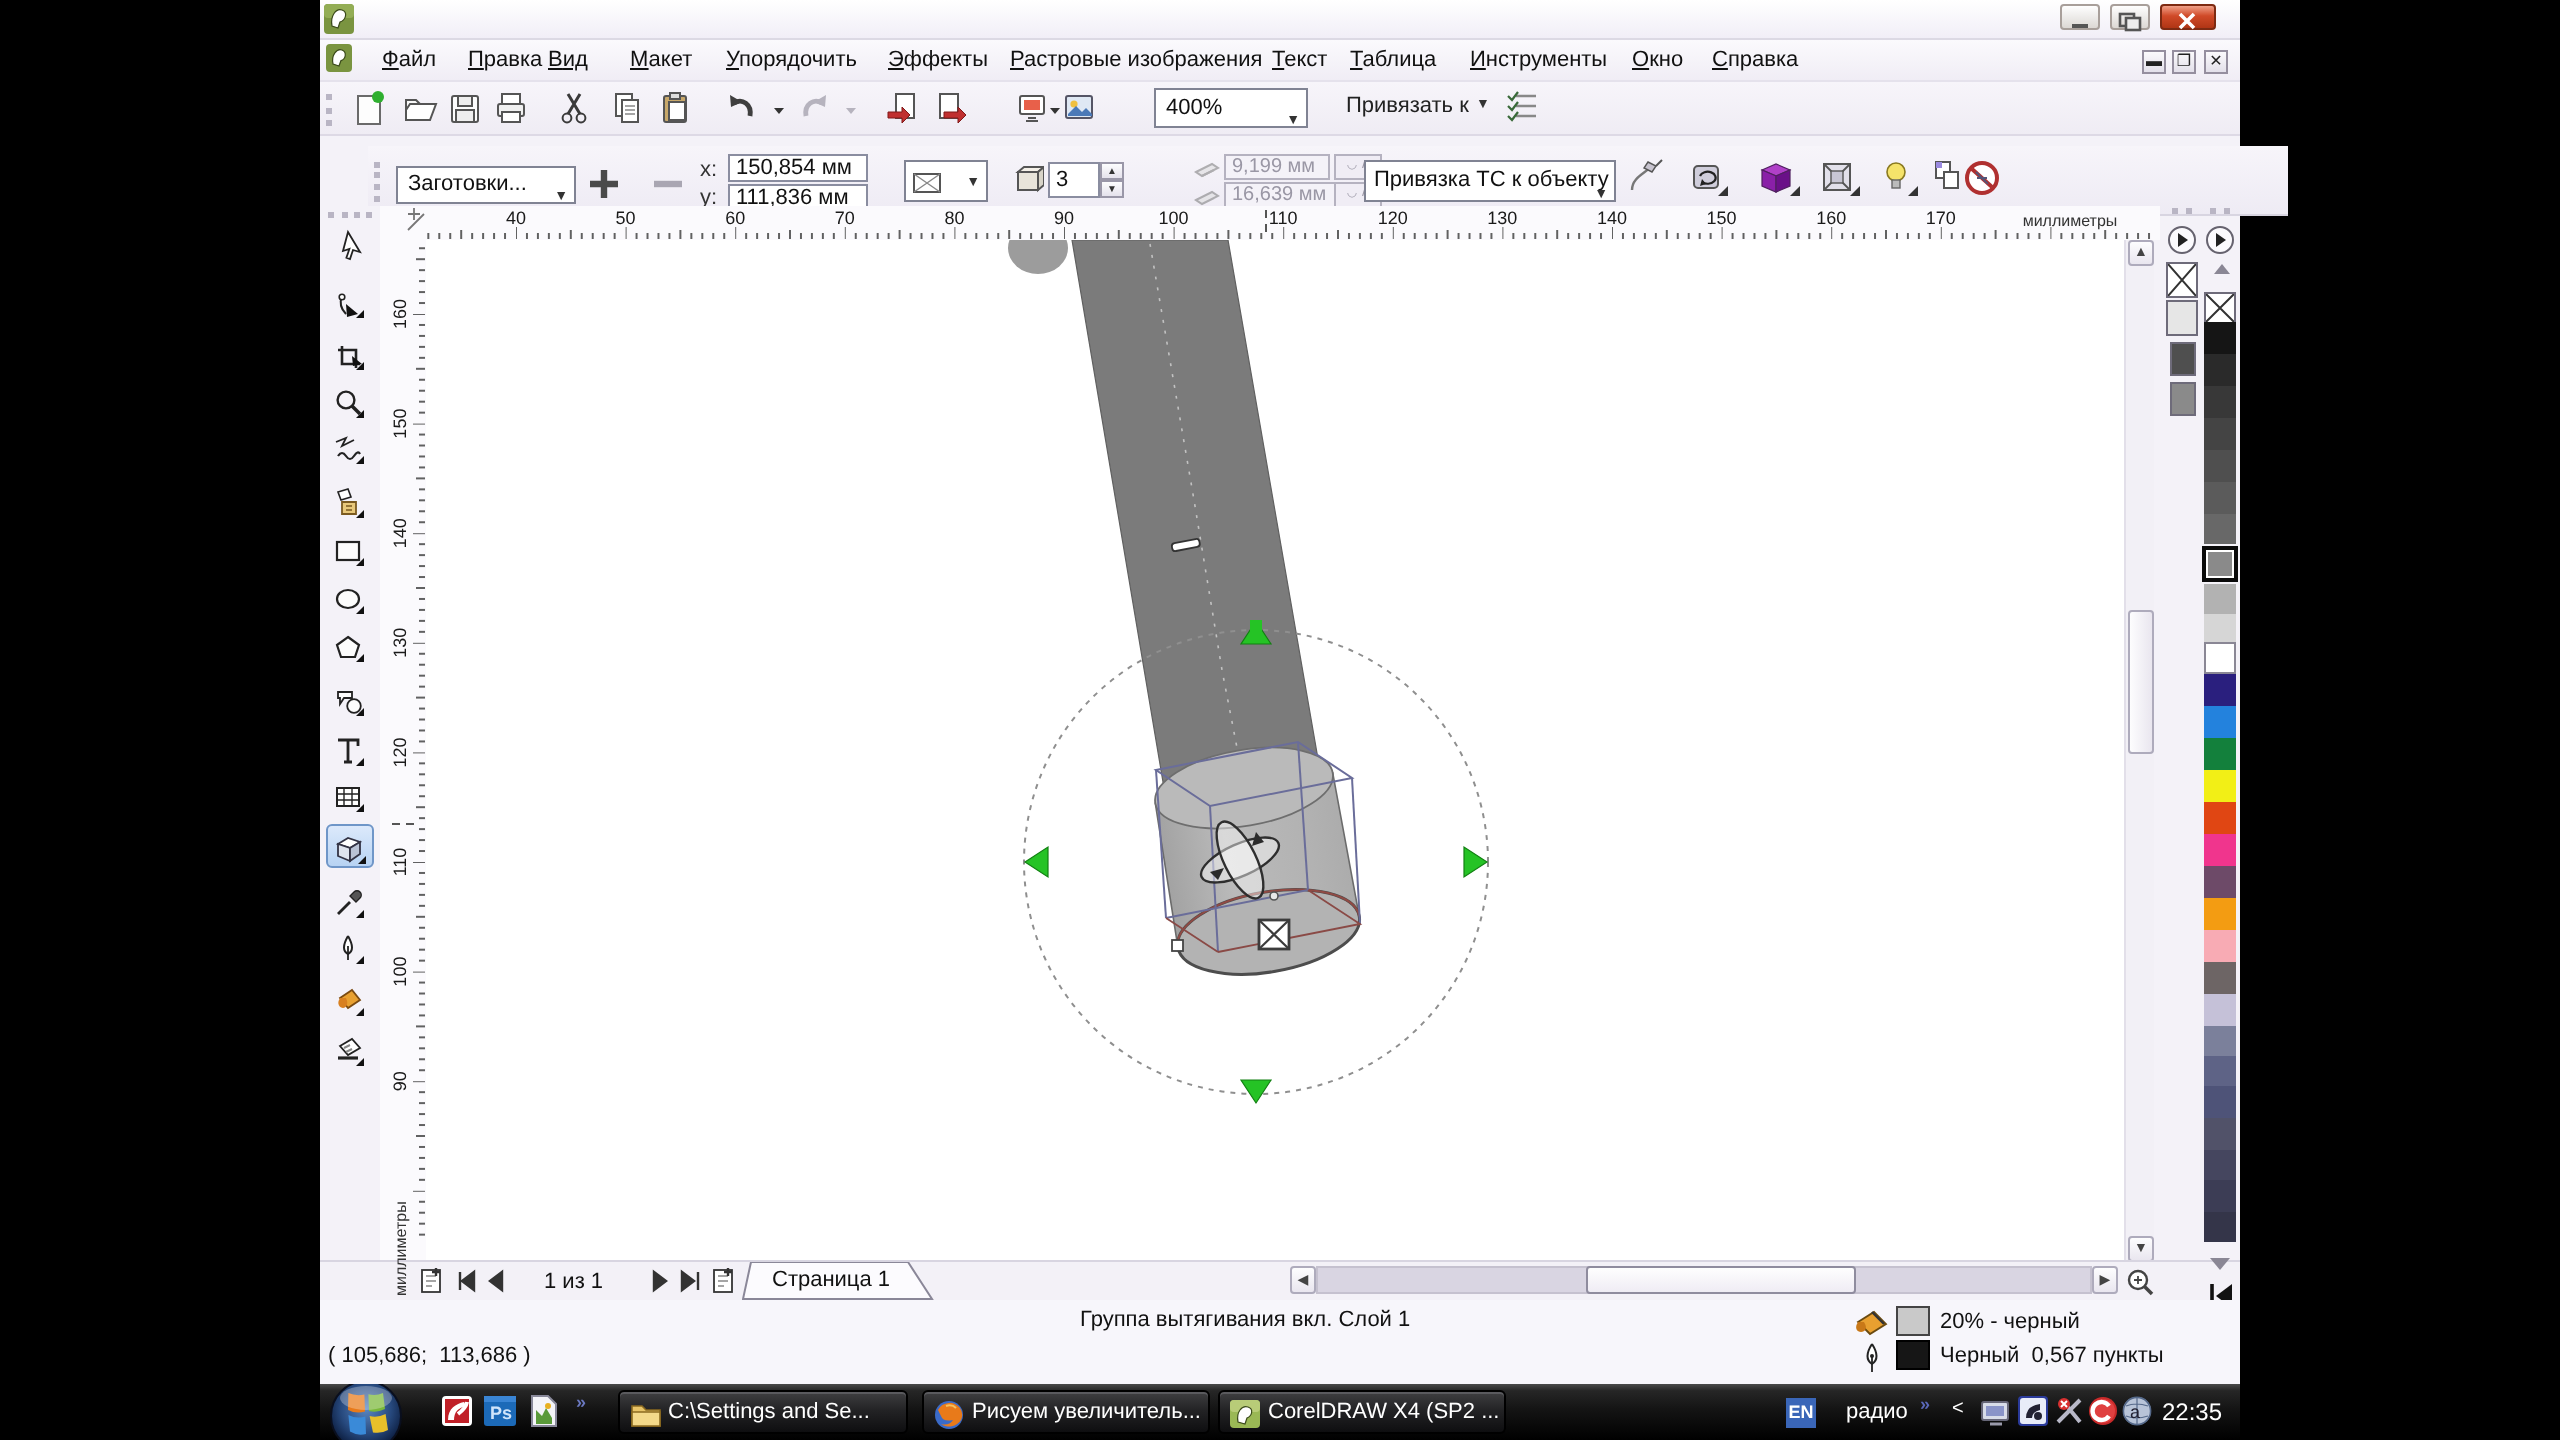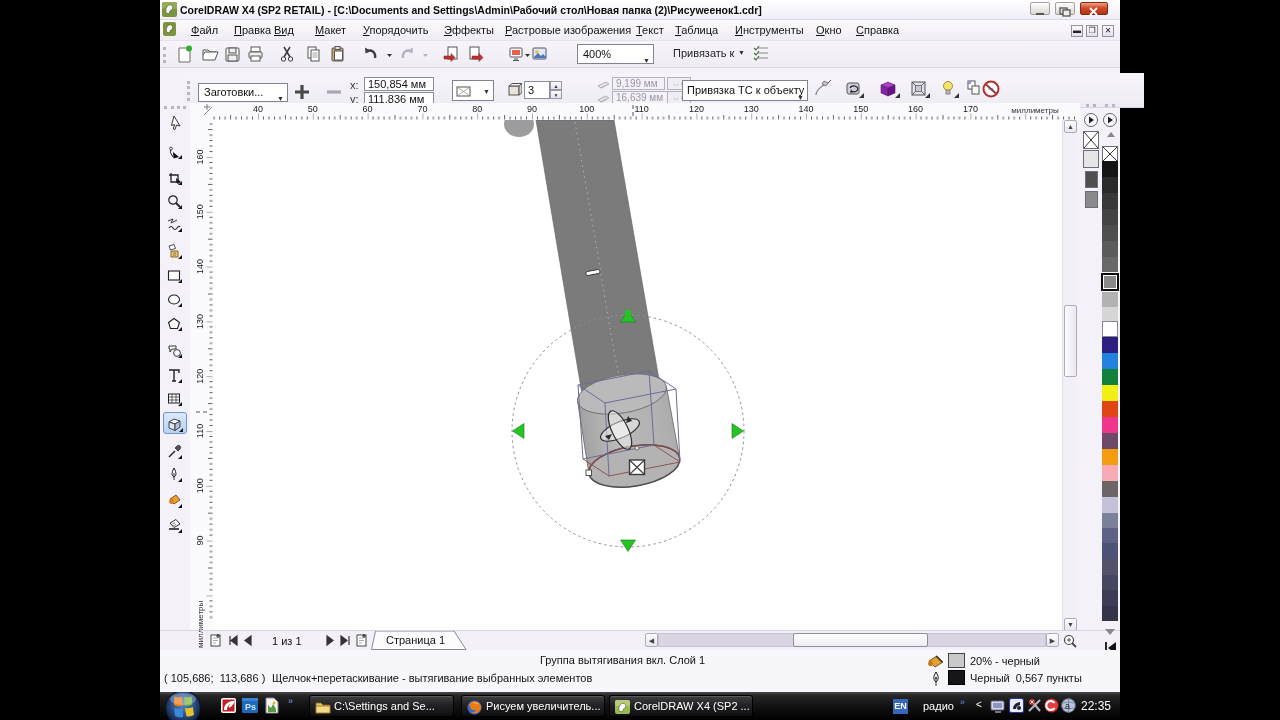--- a/index.html
+++ b/index.html
@@ -58,21 +58,20 @@
 </style></head>
 <body>
 <div id="app">
 
   <div id="titlebar">
     <div class="abs" style="left:2px;top:2px;width:15px;height:15px;"><svg width="15" height="15">
           <rect x="0" y="0" width="15" height="15" rx="2" fill="#7a9440"></rect>
           <rect x="0" y="0" width="15" height="7" rx="2" fill="#93ad55"></rect>
           <path d="M4 11 C3 6 6 2 9 3 C12 4 11 8 8 9 L7 12 Z" fill="#fff" stroke="#3a4a1a" stroke-width="0.6"></path>
         </svg></div>
-    <div id="title-text">CorelDRAW X4 (SP2 RETAIL) - [C:\Documents and Settings\Admin\Рабочий стол\Новая папка (2)\Рисуweенок1.cdr]</div>
     <div class="winbtn" style="left:870px;width:20px;"><svg width="18" height="11">
           <rect x="5" y="7" width="8" height="2" fill="#555"></rect>
         </svg></div>
     <div class="winbtn" style="left:895px;width:20px;"><svg width="18" height="11">
           <rect x="4" y="2" width="7" height="6" fill="none" stroke="#555" stroke-width="1.3"></rect>
           <rect x="7" y="4" width="7" height="6" fill="#eee" stroke="#555" stroke-width="1.3"></rect>
         </svg></div>
     <div class="winbtn" style="left:920px;width:28px;background:linear-gradient(#f0a088,#d04a28 45%,#b03515);border-color:#7d2a12;">
       <svg width="26" height="11">
           <path d="M9 2 L16 9 M16 2 L9 9" stroke="#fff" stroke-width="1.8"></path>
@@ -614,21 +613,20 @@
     <div class="abs" style="left:945px;top:629px;width:0;height:0;border-left:5px solid transparent;border-right:5px solid transparent;border-top:6px solid #8a8795;"></div>
     <svg class="abs" style="left:943px;top:640px;" width="16" height="16">
         <path d="M3 2 v12" stroke="#111" stroke-width="1.8"></path>
         <path d="M13 2 l-8 6 l8 6 z" fill="#111"></path>
       </svg>
   </div>
 
   <div id="status">
     <div class="st" style="left:380px;top:4px;">Группа вытягивания вкл. Слой 1</div>
     <div class="st" style="left:4px;top:22px;">( 105,686;&nbsp; 113,686 )</div>
-    <div class="st" style="left:112px;top:22px;">Щелчок+перетаскивание - вытягивание выбранных элементов</div>
     <svg class="abs" style="left:766px;top:3px;" width="20" height="15">
         <path d="M3 8 l8 -5 l6 6 l-8 5 z" fill="#e8a030" stroke="#6a4a10" stroke-width="0.9"></path>
         <path d="M3 8 c-2 3 -0.5 5 1.5 5 s3.5 -2 1.5 -5" fill="#c87818"></path>
         <path d="M10 3 l6 6" stroke="#333" stroke-width="1.2"></path>
       </svg>
     <div class="abs" style="left:788px;top:3px;width:17px;height:15px;background:#c9c9c9;border:1px solid #444;"></div>
     <div class="st" style="left:810px;top:5px;">20% - черный</div>
     <svg class="abs" style="left:768px;top:20px;" width="16" height="17">
         <path d="M8 2 q-4.5 7 0 10 q4.5 -3 0 -10" fill="#fff" stroke="#222" stroke-width="1"></path>
         <path d="M8 8 v8" stroke="#222" stroke-width="0.9"></path>

